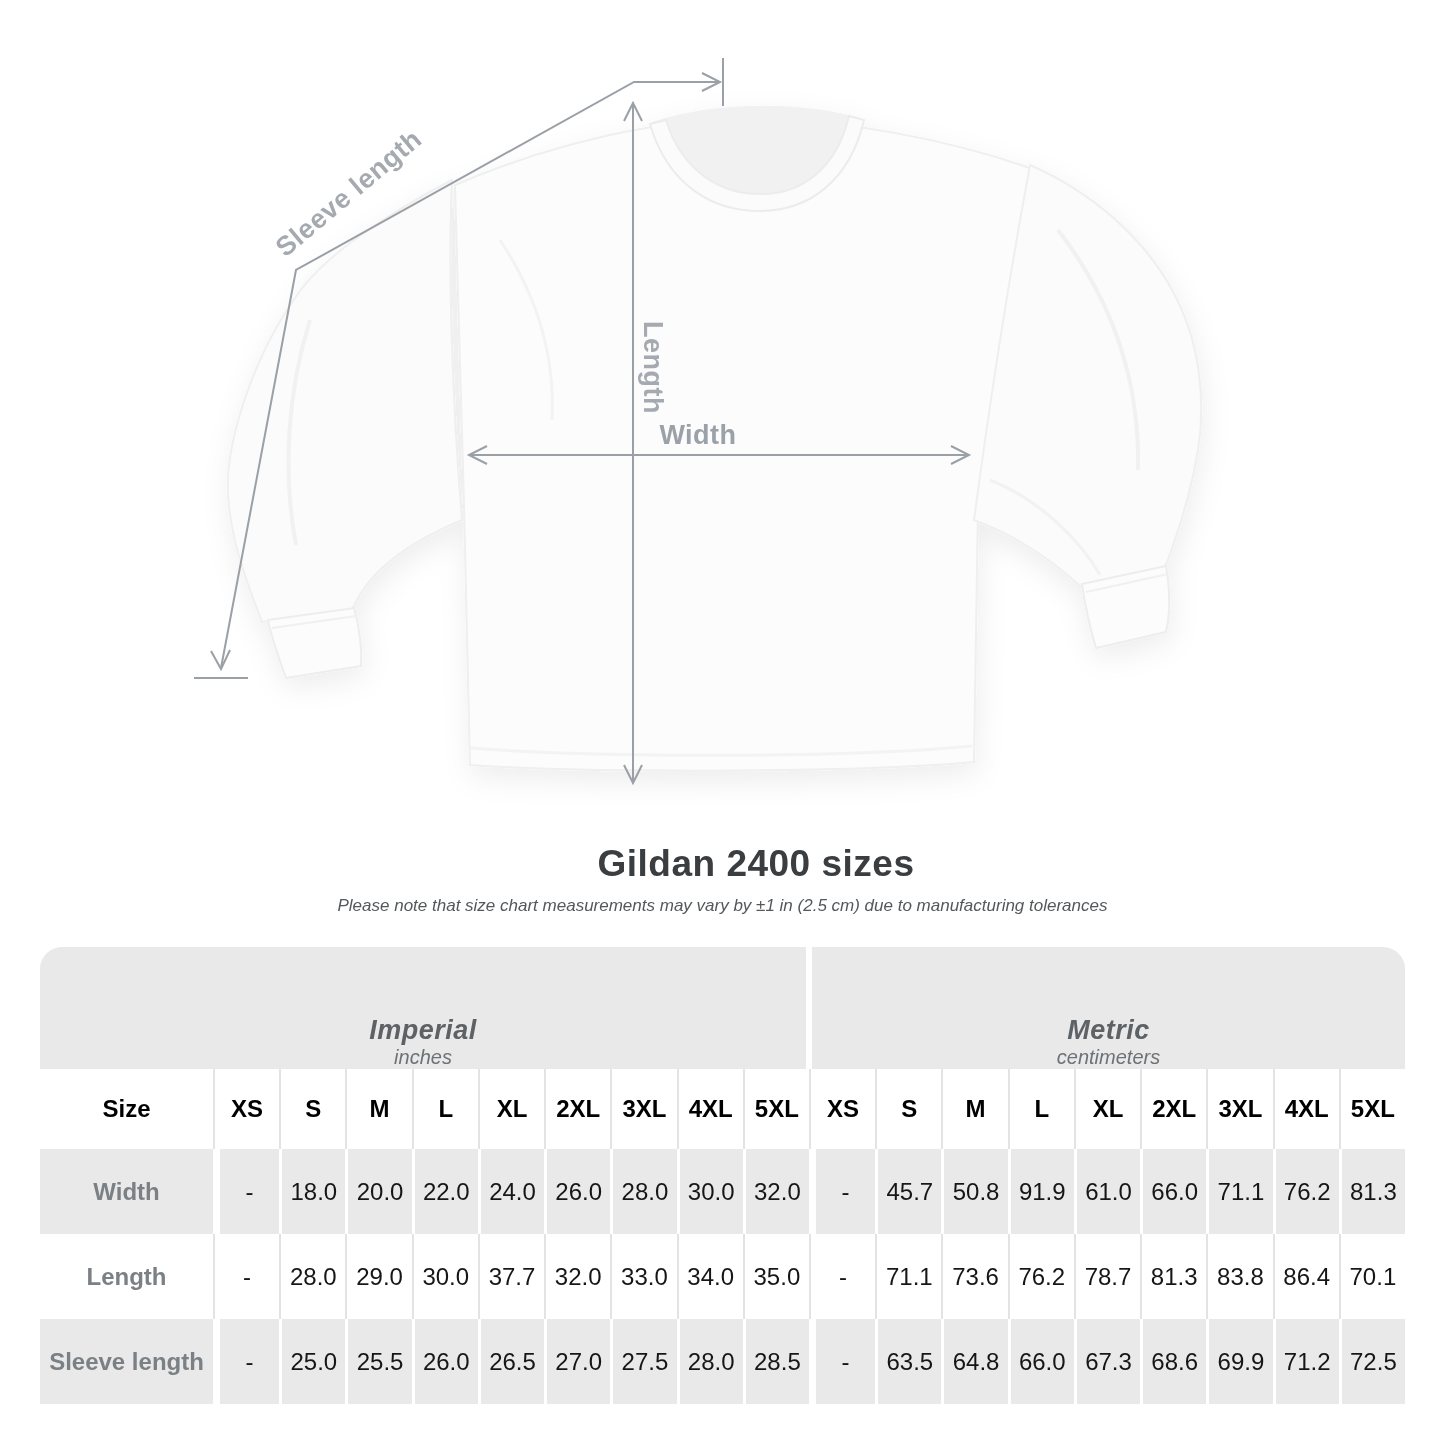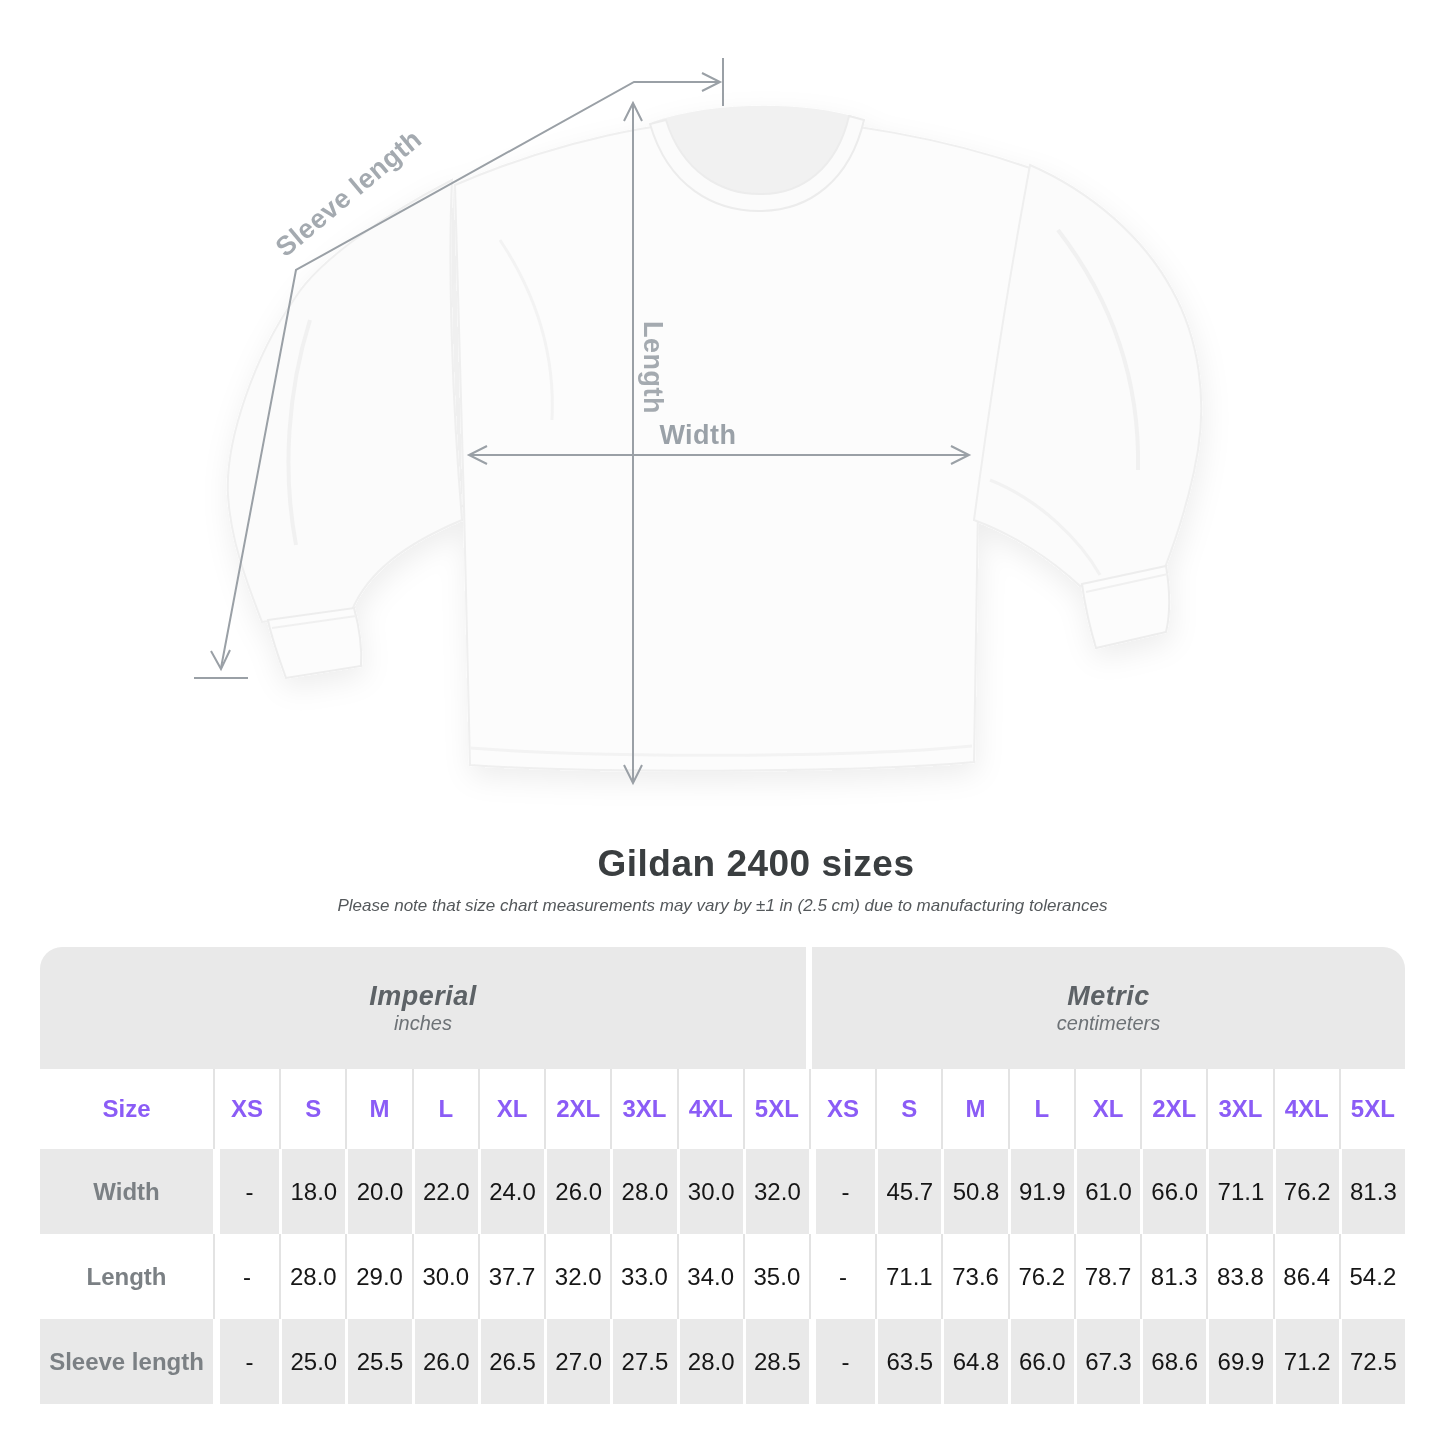--- a/index.html
+++ b/index.html
@@ -31,33 +31,33 @@
   }
 
   
   .size-table { position:absolute; left:40px; top:947px; width:1365px; }
   .trow {
     display:grid; grid-template-columns:173px repeat(18, 1fr); width:1365px;
   }
   .unit-row { height:122px; }
   .unit-box {
     background:#e9e9e9; display:flex; flex-direction:column;
-    align-items:center; justify-content:center; gap:0;
+    align-items:center; justify-content:flex-end; gap:0;
   }
   .unit-box.left  { grid-column:1 / span 10; margin-right:3px; border-radius:22px 0 0 0; }
   .unit-box.right { grid-column:11 / span 9; margin-left:3px;  border-radius:0 22px 0 0; }
   .unit-label { font-size:27px; font-weight:bold; font-style:italic; color:#5d6266; letter-spacing:.5px; }
   .unit-sub   { font-size:20px; font-style:italic; color:#6d7276; }
 
   .c {
     display:flex; align-items:center; justify-content:center;
     font-size:24px; color:#161616;
   }
   .sizes-row { height:80px; background:#ffffff; }
-  .sizes-row .c { font-weight:bold; color:#8b5cf6; }
+  .sizes-row .c { font-weight:bold; color:#000000; }
   .sizes-row .c + .c { border-left:2px solid #e3e3e3; }
 
   .data-row { height:85px; }
   .data-row .row-label { font-weight:bold; color:#7b8084; }
   .gray-row { background:#e9e9e9; }
   .gray-row .c + .c { border-left:3px solid #ffffff; }
   .gray-row .c.wide-sep { border-left-width:7px; }
   .white-row { background:#ffffff; }
   .white-row .c + .c { border-left:2px solid #e3e3e3; }
 
@@ -226,21 +226,21 @@
     <div class="c">34.0</div>
     <div class="c">35.0</div>
     <div class="c">-</div>
     <div class="c">71.1</div>
     <div class="c">73.6</div>
     <div class="c">76.2</div>
     <div class="c">78.7</div>
     <div class="c">81.3</div>
     <div class="c">83.8</div>
     <div class="c">86.4</div>
-    <div class="c">54.2</div>
+    <div class="c">70.1</div>
   </div>
 
   <div class="trow data-row gray-row last-row">
     <div class="c row-label">Sleeve length</div>
     <div class="c wide-sep">-</div>
     <div class="c">25.0</div>
     <div class="c">25.5</div>
     <div class="c">26.0</div>
     <div class="c">26.5</div>
     <div class="c">27.0</div>

